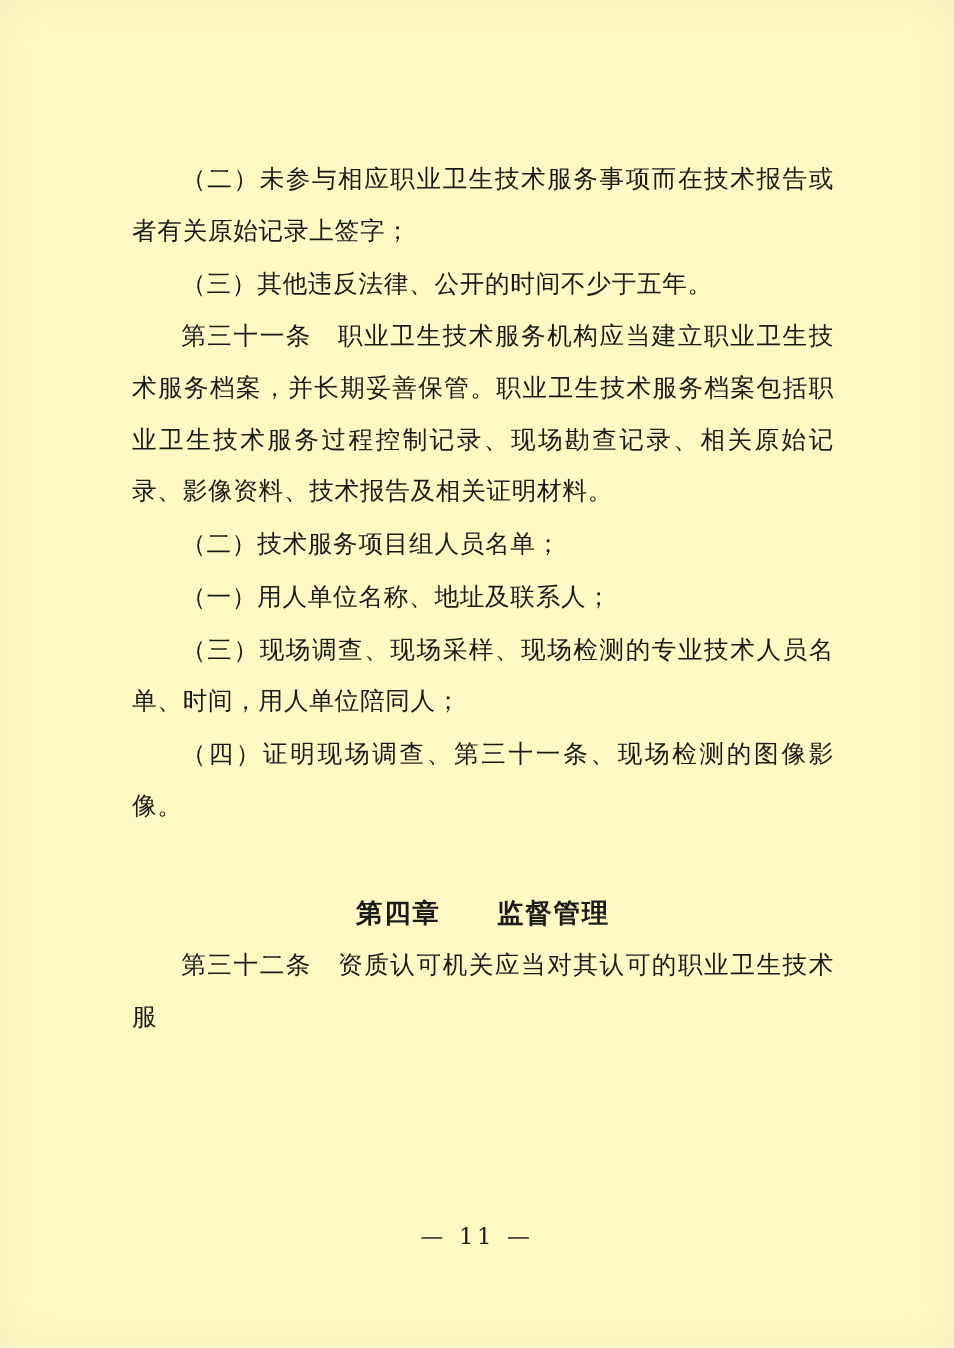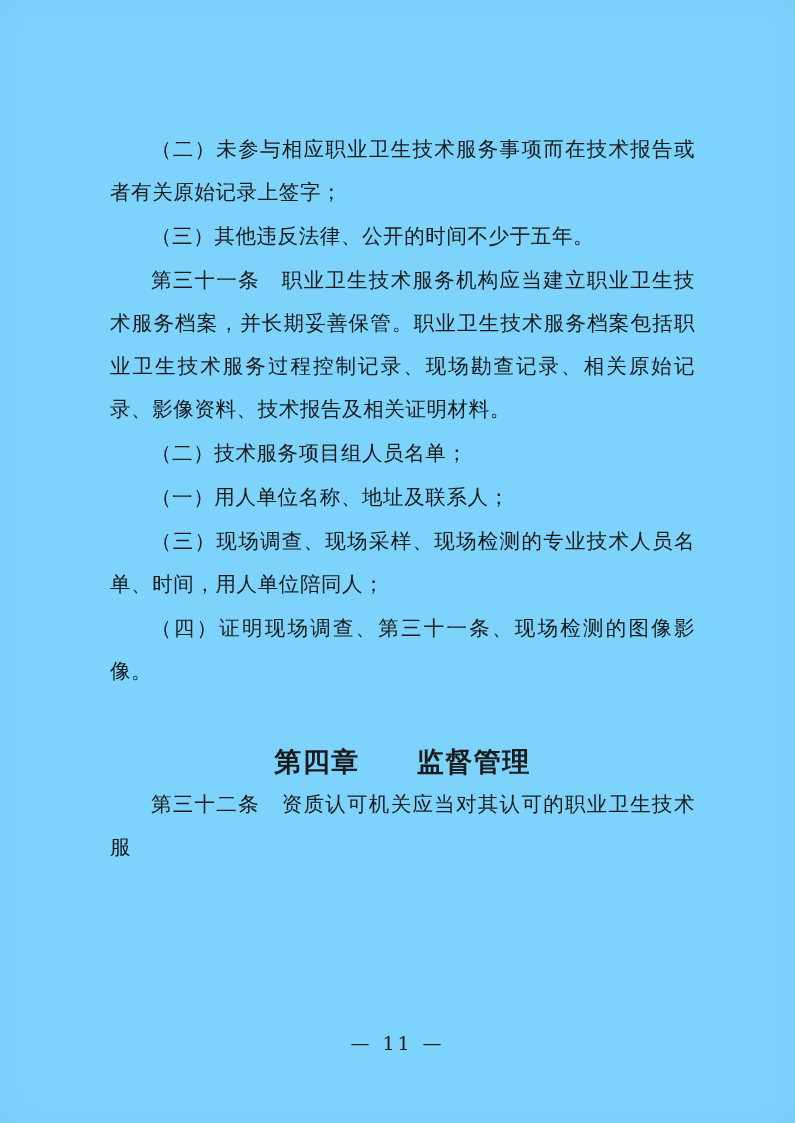--- a/index.html
+++ b/index.html
@@ -14,21 +14,21 @@
     font-family: "DejaVu Serif", "Liberation Serif", serif;
     color: #1b1b1b;
     overflow: hidden;
   }
   .page {
     position: absolute;
     left: 0;
     top: 0;
     width: 795px;
     height: 1123px;
-    background: #7dd3fc;
+    background: #fef9c3;
   }
   .content {
     position: absolute;
     left: 110px;
     top: 128px;
     width: 585px;
   }
   .para {
     font-size: 20.5px;
     line-height: 43px;
@@ -40,21 +40,21 @@
     color: #1a1a1a;
   }
   .indent {
     text-indent: 41px;
   }
   .bold-lead {
     font-weight: normal;
   }
   .chapter-title {
     text-align: center;
-    font-size: 27px;
+    font-size: 22px;
     font-weight: bold;
     letter-spacing: 1.5px;
     margin: 0;
     line-height: 43px;
   }
   .spacer-lg {
     height: 46px;
   }
   .footer {
     position: absolute;
@@ -66,21 +66,20 @@
     letter-spacing: 3px;
     color: #1a1a1a;
     font-family: "DejaVu Serif", "Liberation Serif", serif;
   }
   .footer .dash {
     display: inline-block;
     padding: 0 10px;
   }
   .pagenum {
     display: inline-block;
-    margin-top: 12px;
   }
   
   .edge-shadow {
     position: absolute;
     inset: 0;
     pointer-events: none;
     box-shadow: inset 0 0 40px rgba(0,0,0,0.035);
   }
 </style>
 </head>

